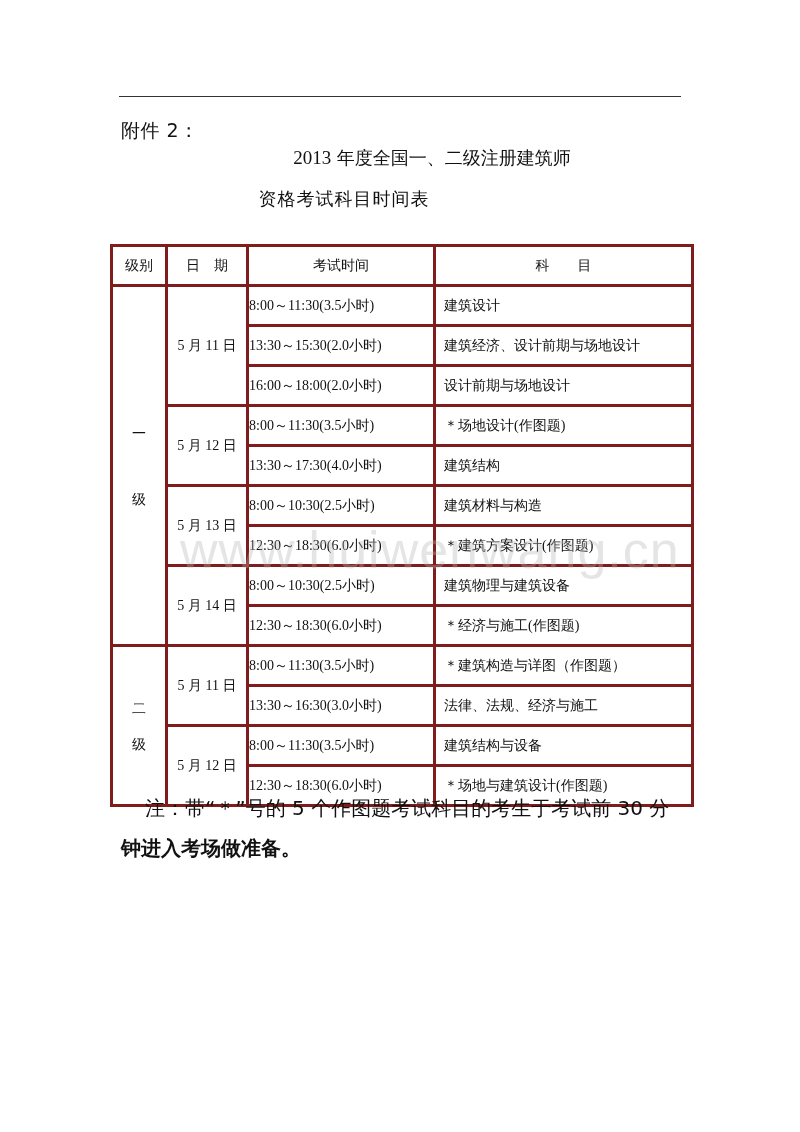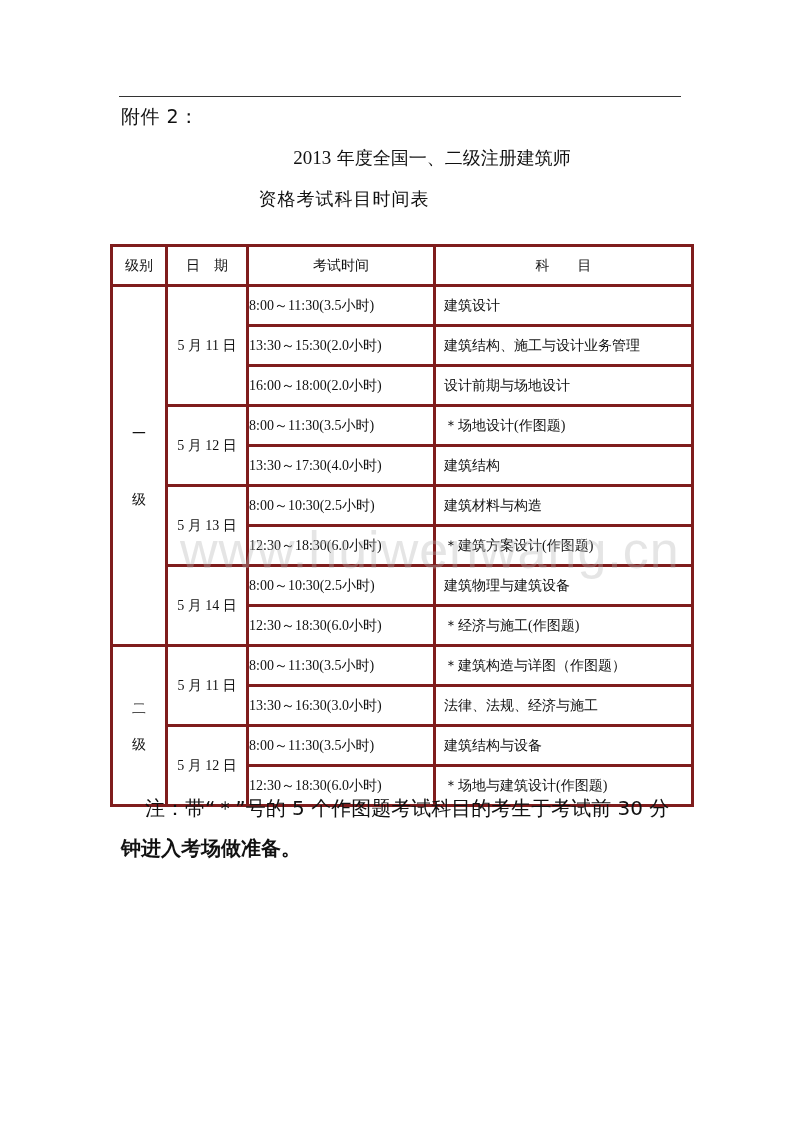--- a/index.html
+++ b/index.html
@@ -1,18 +1,18 @@
 <!DOCTYPE html>
 <html><head>
   <meta charset="utf-8">
   <style>
     html, body { margin: 0; padding: 0; background: #ffffff; }
     body { width: 800px; height: 1132px; position: relative; overflow: hidden; color: #111; }
     .top-rule { position: absolute; left: 119px; top: 96px; width: 562px; height: 0; border-top: 1.2px solid #333; }
-    .attachment { position: absolute; left: 121px; top: 104px; font-family: "DejaVu Sans", sans-serif; font-size: 19px; letter-spacing: 0.5px; }
+    .attachment { position: absolute; left: 121px; top: 118px; font-family: "DejaVu Sans", sans-serif; font-size: 19px; letter-spacing: 0.5px; }
     .title1 { position: absolute; left: 0; width: 800px; top: 146px; text-align: center; font-family: "DejaVu Sans", sans-serif; font-size: 18px; margin-left: 32px; }
     .title1 .year { font-family: "Liberation Serif", serif; font-size: 19px; }
     .title2 { position: absolute; left: 0; width: 688px; top: 187px; text-align: center; font-family: "DejaVu Sans", sans-serif; font-size: 18px; letter-spacing: 1px; }
     table.sched { position: absolute; left: 110px; top: 244px; width: 581px; border-collapse: collapse; border: 2px solid #333; table-layout: fixed; }
     table.sched td, table.sched th { border: 3px solid #7f1d1d; padding: 0; font-weight: normal; }
     table.sched th { height: 37px; font-family: "DejaVu Sans", sans-serif; font-size: 14px; text-align: center; }
     table.sched td { height: 37px; font-size: 14px; }
     td.level { text-align: center; font-family: "DejaVu Sans", sans-serif; vertical-align: middle; }
     td.level .lvchar { display: block; line-height: 1; }
     td.date { text-align: center; font-family: "Liberation Serif", serif; font-size: 15px; line-height: 21px; vertical-align: middle; }
@@ -52,21 +52,21 @@
       <td class="level" rowspan="9">
         <span class="lvchar">一</span>
         <span class="lvchar" style="margin-top:52px">级</span>
       </td>
       <td class="date" rowspan="3">5 月 11 日</td>
       <td class="time">8:00～11:30(3.5小时)</td>
       <td class="subj">建筑设计</td>
     </tr>
     <tr>
       <td class="time">13:30～15:30(2.0小时)</td>
-      <td class="subj">建筑结构、施工与设计业务管理</td>
+      <td class="subj">建筑经济、设计前期与场地设计</td>
     </tr>
     <tr>
       <td class="time">16:00～18:00(2.0小时)</td>
       <td class="subj">设计前期与场地设计</td>
     </tr>
     <tr>
       <td class="date" rowspan="2">5 月 12 日</td>
       <td class="time">8:00～11:30(3.5小时)</td>
       <td class="subj">＊场地设计(作图题)</td>
     </tr>

